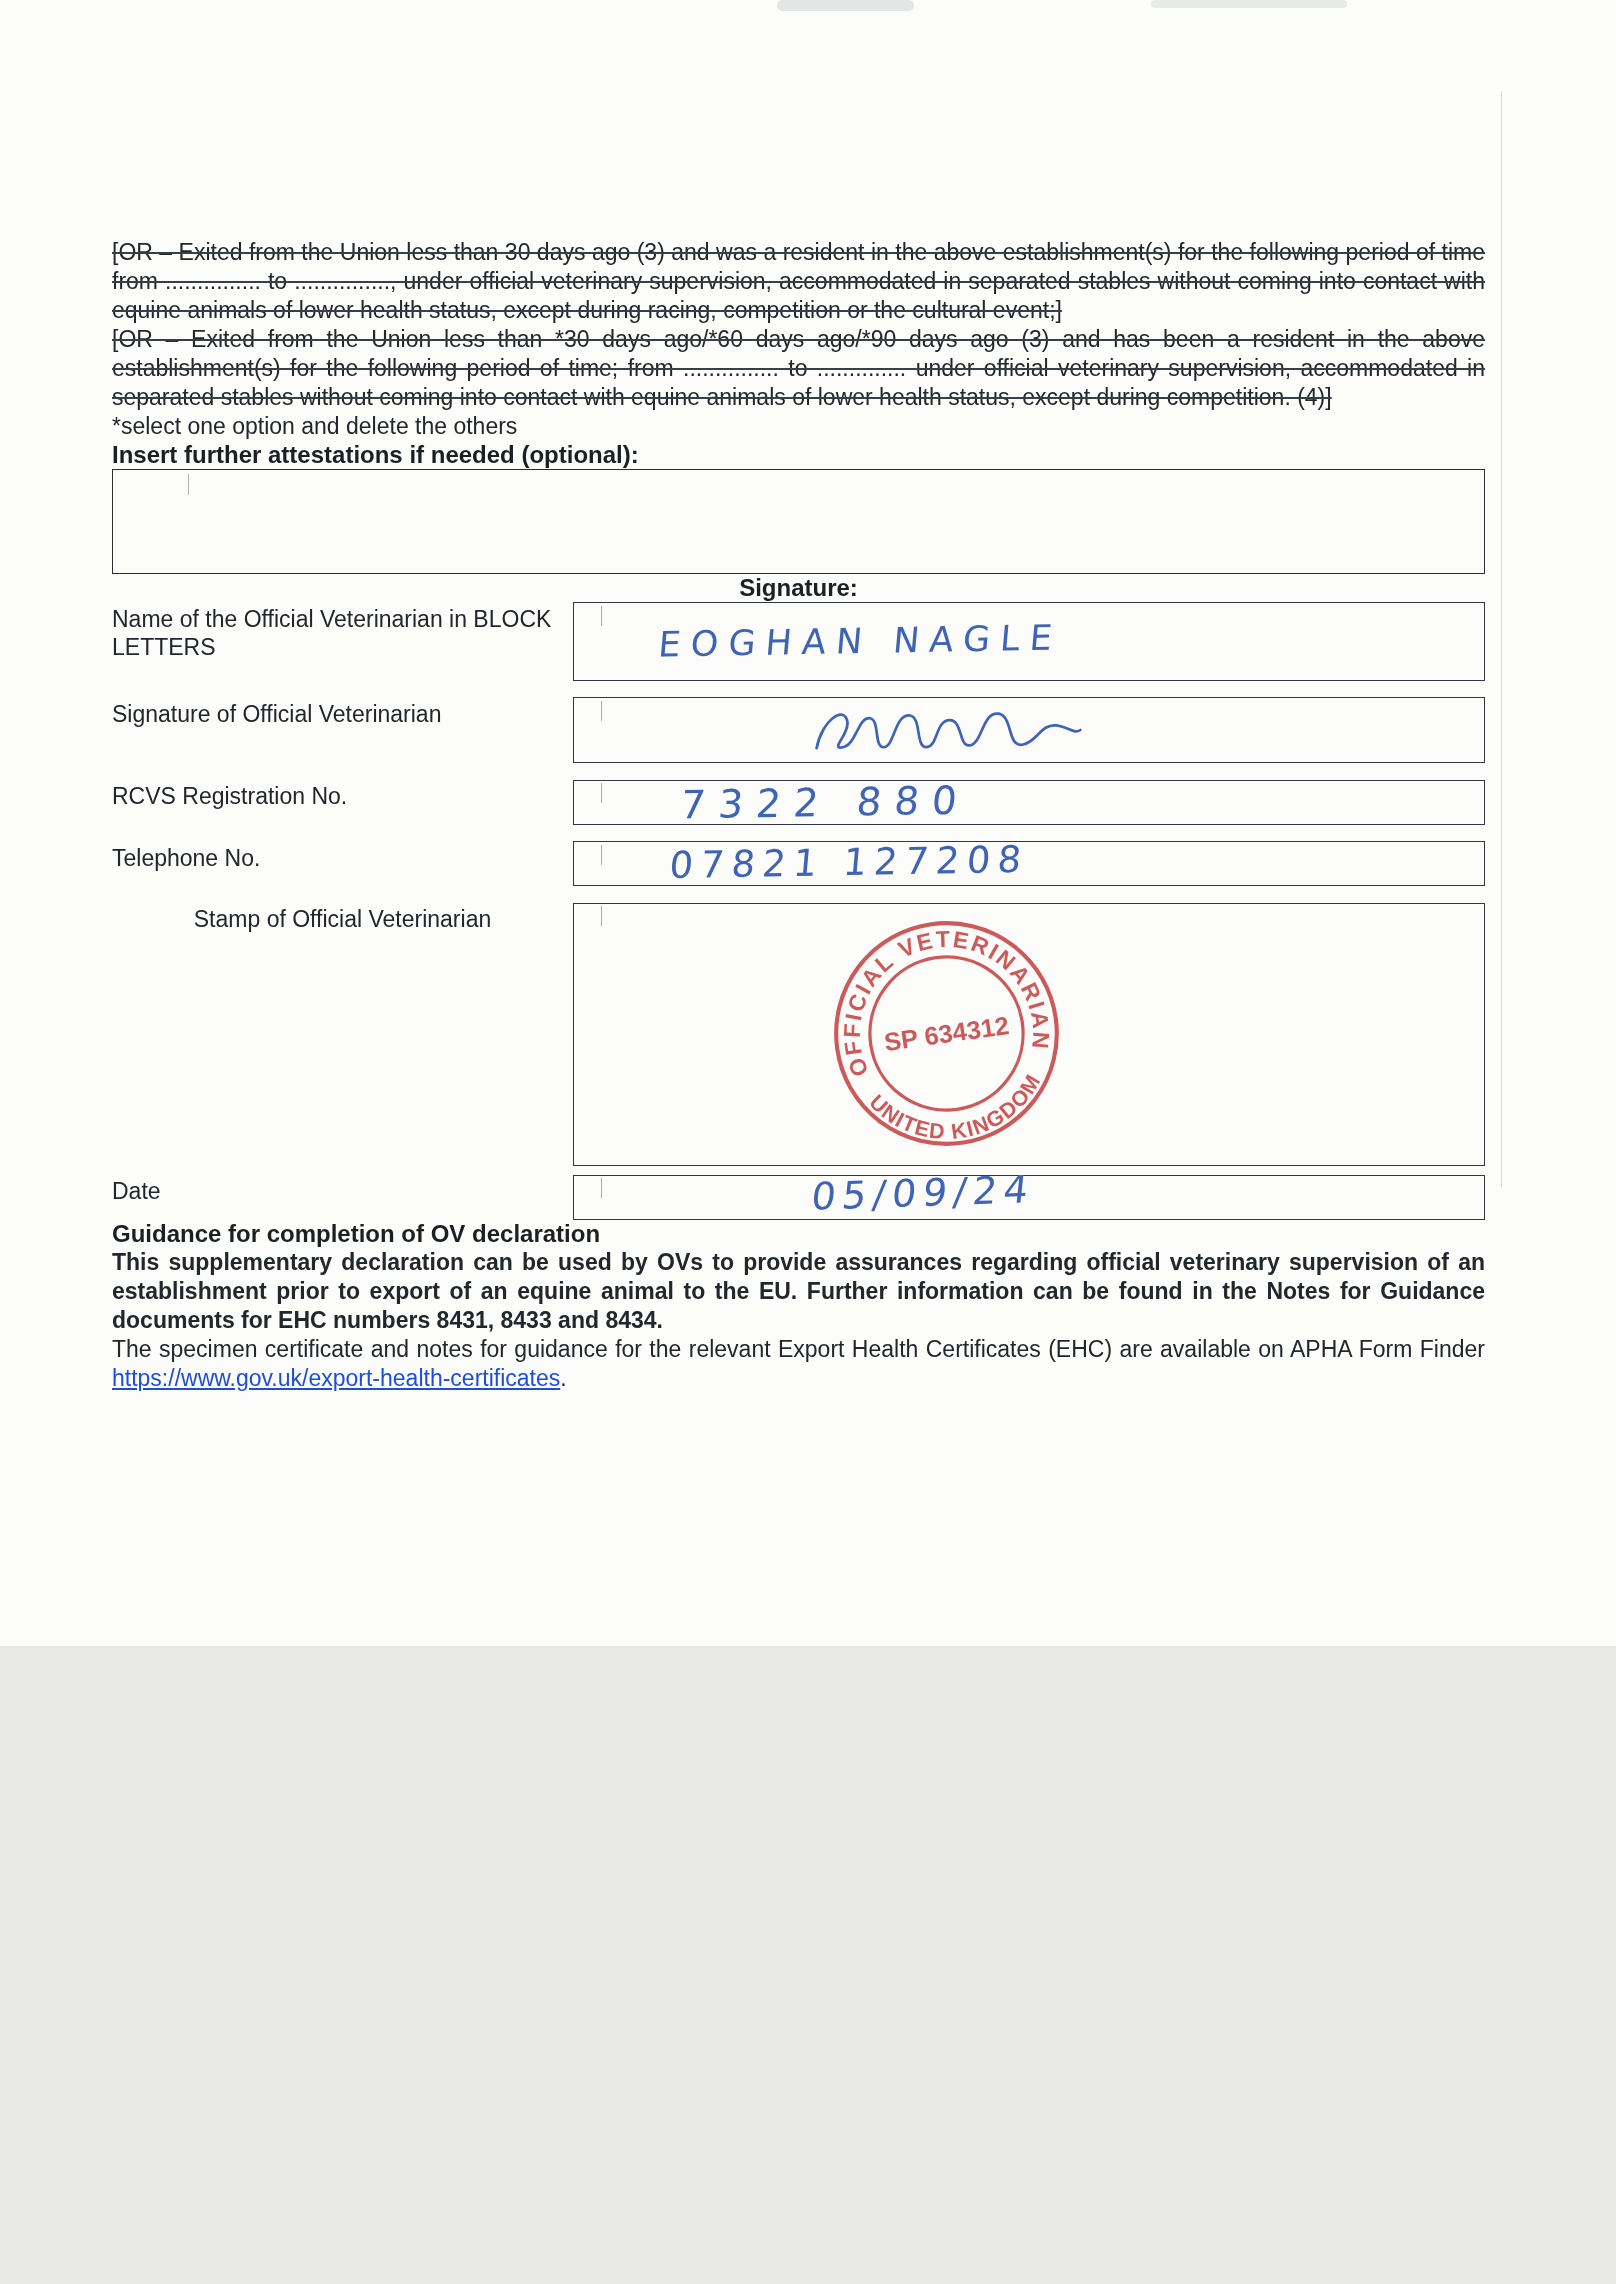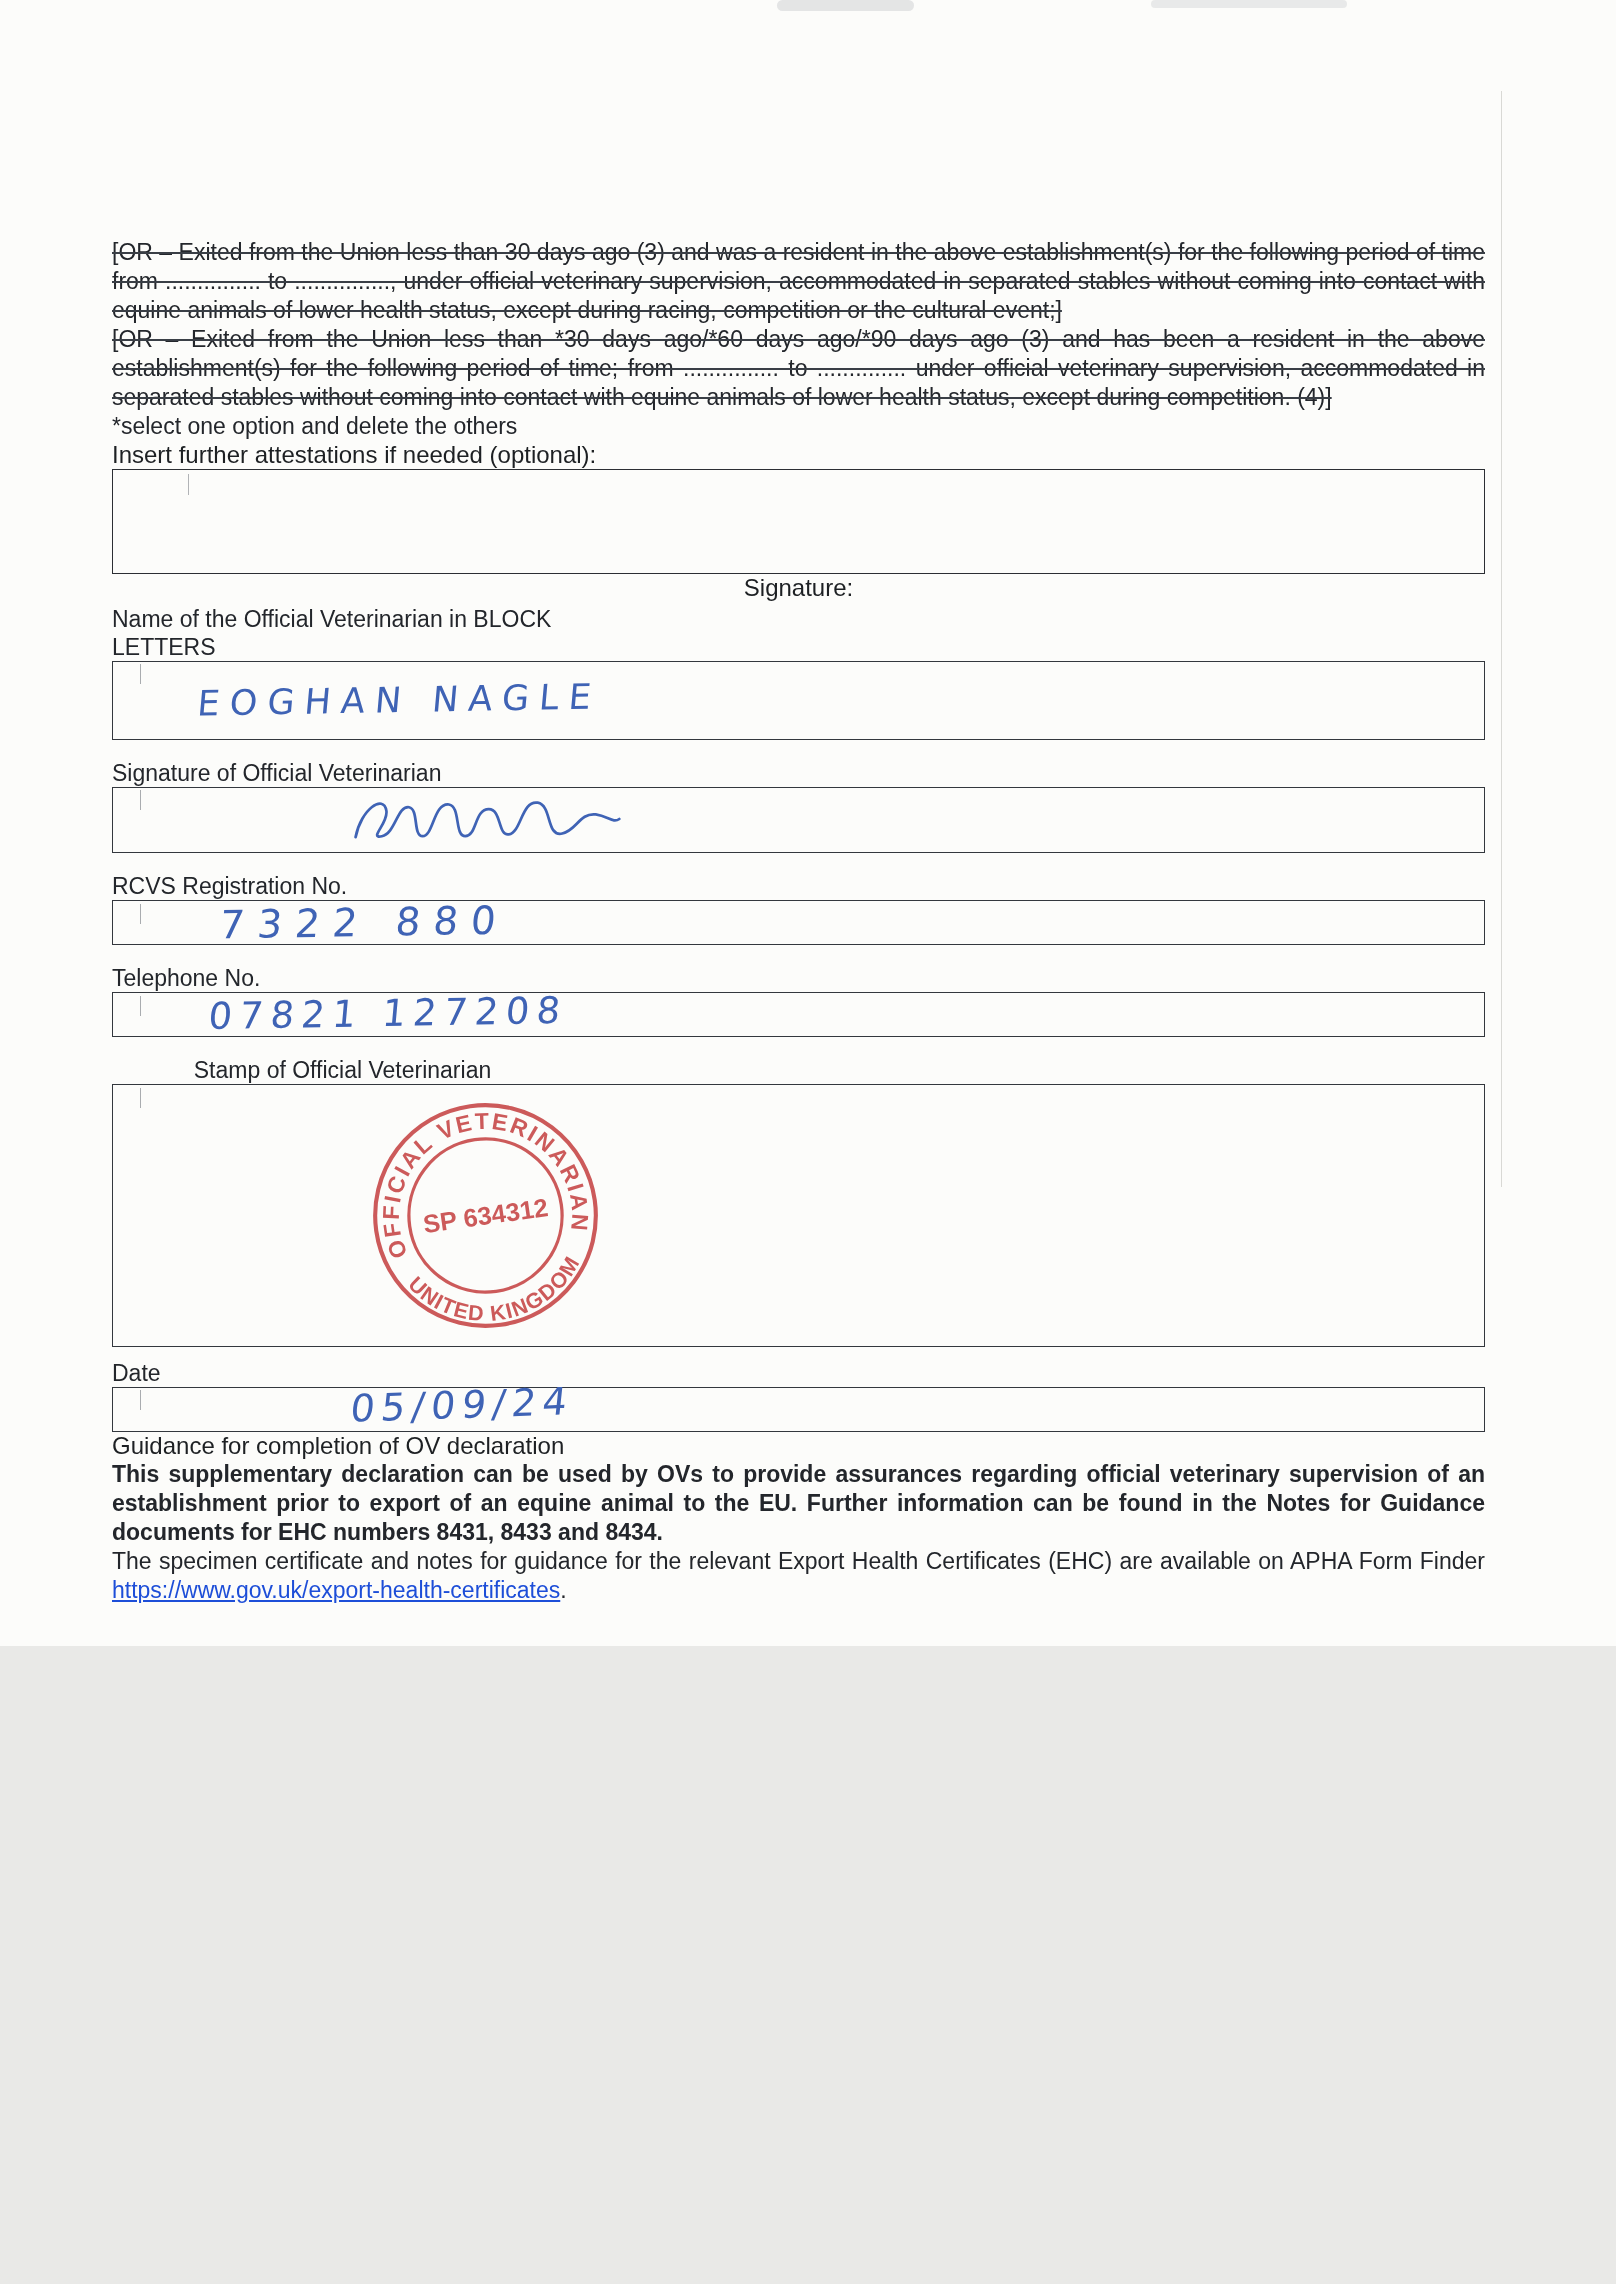--- a/index.html
+++ b/index.html
@@ -23,33 +23,33 @@
   p.body-text { font-size:23px; line-height:29px; text-align:justify; margin:0; }
   .struck {
     text-decoration: line-through;
     text-decoration-thickness: 2.3px;
     text-decoration-color:#3a3f46;
   }
   .clause-1 { margin:0 0 68px 0; }
   .clause-2 { margin:0 0 58px 0; }
   .select-note { margin:0; text-align:left; }
 
-  h3.doc-heading { font-size:24px; line-height:28px; font-weight:normal; margin:0; color:#1d2023; }
+  h3.doc-heading { font-size:24px; line-height:28px; font-weight:bold; margin:0; color:#1d2023; }
   .attest-heading { margin:60px 0 12.8px 7.3px; }
   .attest-box {
     height:103px; border:1.4px solid #2b2e33; position:relative; background:transparent;
   }
   .attest-box::before {
     content:""; position:absolute; left:75px; top:3.7px; width:1.4px; height:21px;
     background:#565b63; opacity:.45;
   }
 
   .sig-heading { margin:82px 0 25px 0;text-align:center; }
 
-  .form-row { display:flex; margin-bottom:16.4px;flex-direction:column; }
+  .form-row { display:flex; margin-bottom:16.4px; }
   .form-label { width:461px; flex:none; font-size:23px; line-height:28px; padding-top:2.7px; }
   .form-box { flex:1; border:1.4px solid #33373d; position:relative; }
   .form-box::before {
     content:""; position:absolute; left:26.5px; top:2.7px; width:1.4px; height:20px;
     background:#565b63; opacity:.5;
   }
   .box-name  { min-height:77px; }
   .box-sig   { min-height:64px; }
   .box-small { min-height:43px; }
   .box-stamp { min-height:261px; }

